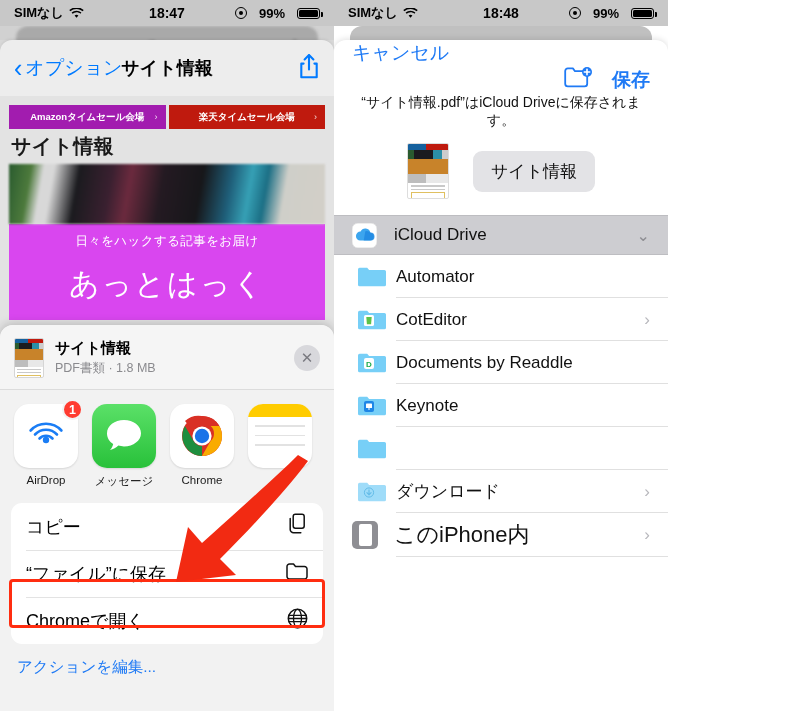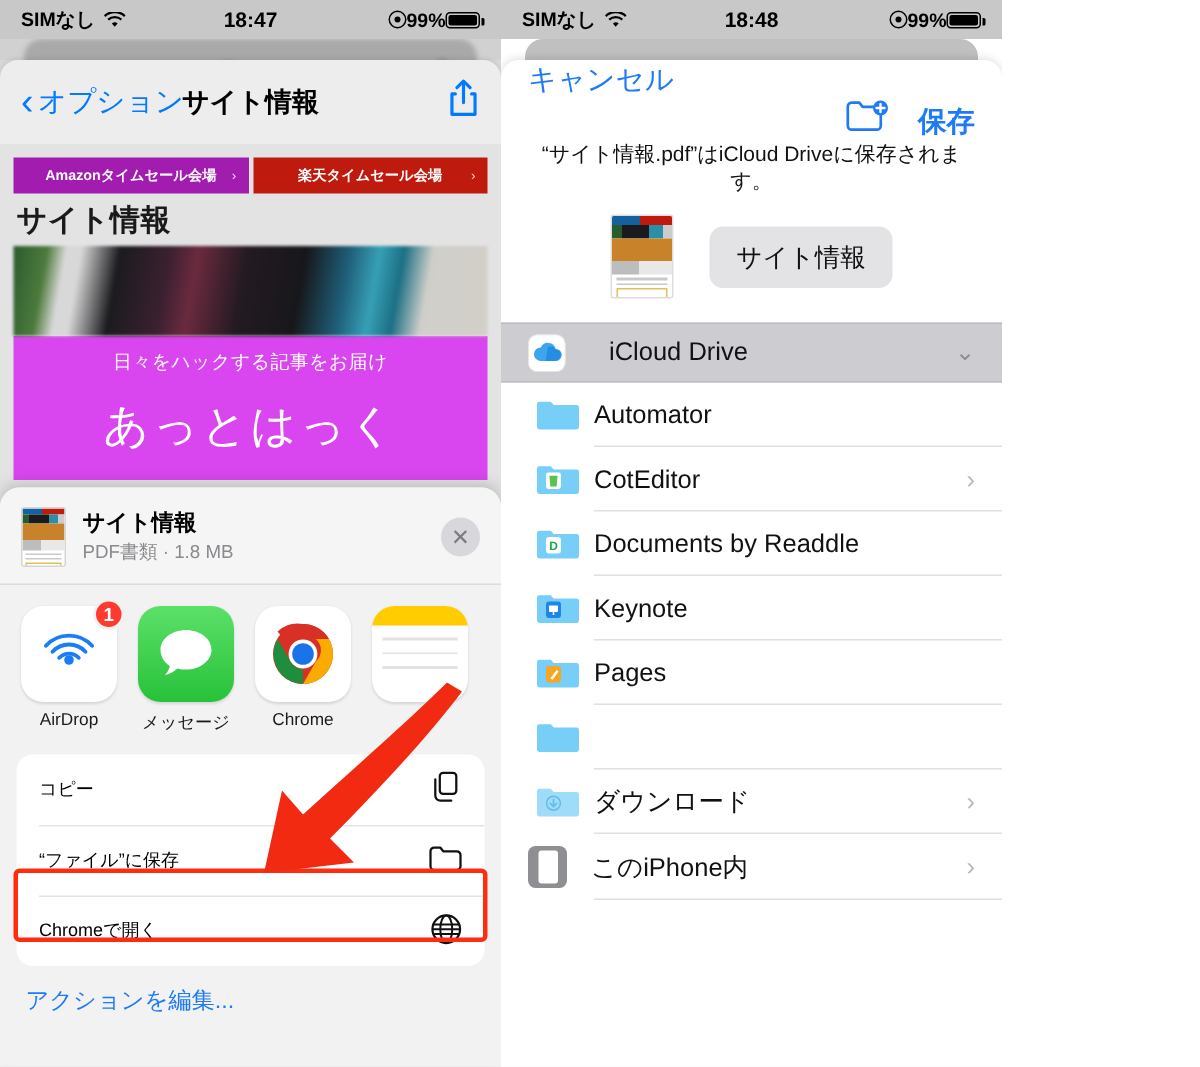--- a/index.html
+++ b/index.html
@@ -15,21 +15,21 @@
   .screen-right { background: #ffffff; }
 
   
   .statusbar {
     height: 26px; display: flex; align-items: center;
     padding: 0 14px; background: #c8c8c8; color: #000;
     font-size: 13px; font-weight: 600; position: relative; z-index: 40;
   }
   .sb-left { display: flex; align-items: center; gap: 5px; }
   .sb-center { position: absolute; left: 0; right: 0; text-align: center; font-size: 14px; font-weight: 700; pointer-events: none; }
-  .sb-right { margin-left: auto; display: flex; align-items: center; gap: 0; position: relative; z-index: 2;}
+  .sb-right { margin-left: auto; display: flex; align-items: center; gap: 12px; position: relative; z-index: 2;}
   .wifi { width: 15px; height: 11px; position: relative; display:inline-block; }
   .wifi svg { display:block; }
   .batt {
     width: 23px; height: 11px; border: 1.2px solid #000; border-radius: 3px;
     position: relative; padding: 1px;
   }
   .batt::after {
     content:""; position:absolute; right:-3.5px; top:3px; width:2px; height:5px;
     background:#000; border-radius:0 1px 1px 0;
   }
@@ -125,21 +125,21 @@
   }
   .ic-airdrop { background:#fff; display:flex; align-items:center; justify-content:center;}
   .ic-msg { background:linear-gradient(180deg,#5BE168,#28C13A); display:flex;align-items:center;justify-content:center;}
   .ic-mail { background:linear-gradient(180deg,#1D6FE0,#48C7F5); display:flex;align-items:center;justify-content:center;}
   .ic-chrome { background:#fff; display:flex;align-items:center;justify-content:center;}
   .ic-notes { background:#fff; }
   .ic-notes .n-top { height:13px; background:#FFCC00; }
   .ic-notes .n-l { height:1.5px; background:#e2e2e2; margin:8px 7px; }
 
   .action-list { margin:4px 11px 0 11px; background:#fff; border-radius:11px; overflow:hidden; }
-  .action-row { display:flex; align-items:center; height:47px; padding:0 15px; font-size:12px; color:#000; position:relative; }
+  .action-row { display:flex; align-items:center; height:47px; padding:0 15px; font-size:18px; color:#000; position:relative; }
   .action-row + .action-row::before { content:""; position:absolute; left:15px; right:0; top:0; height:1px; background:#e3e3e3; }
   .action-row .ic { margin-left:auto; color:#111; }
   .highlight-box {
     position:absolute; left:9px; right:9px; border:3px solid #ff2d10; border-radius:4px;
     height:49px; z-index:25; pointer-events:none;
   }
   .edit-actions { color:#1f7af5; font-size:15.5px; padding:13px 0 0 17px; }
 
   .arrow-ann { position:absolute; z-index:30; pointer-events:none; }
 
@@ -161,37 +161,37 @@
   .r-thumb .t-img { height:9px; background:linear-gradient(90deg,#2a5b2f 0 16%, #1b1b1f 16% 62%, #2b8fa6 62% 85%, #ccc 85% 100%); }
   .r-thumb .t-or { height:15px; background:#c8832a; }
   .r-thumb .t-g1 { height:9px; background:linear-gradient(90deg,#bdbdbd 0 45%,#e8e8e8 45% 100%); }
   .r-thumb .t-line { height:1.5px; background:#c9c9c9; margin:2px 3px; }
   .r-thumb .t-box { height:7px; border:1px solid #e0c060; margin:2px 3px; }
   .r-namechip {
     background:#e3e3e6; border-radius:9px; padding:9px 18px; font-size:17px; color:#111;
   }
   .loc-header {
     display:flex; align-items:center; height:40px; padding:0 18px;
-    background:#cdcdd1; border-top:1px solid #bdbdc1; border-bottom:1px solid #bdbdc1;gap:12px;
+    background:#cdcdd1; border-top:1px solid #bdbdc1; border-bottom:1px solid #bdbdc1;
   }
   .loc-icon { width:25px; height:25px; border-radius:6px; background:#fff; display:flex; align-items:center; justify-content:center; flex:none; box-shadow:0 0 0 .5px #dcdcdc inset;}
   .loc-name { margin-left:17px; font-size:17px; color:#111; }
   .loc-chev { margin-left:auto; color:#8e8e93; font-size:16px; }
 
   .folder-list { }
   .f-row { display:flex; align-items:center; height:43px; padding-left:62px; padding-right:18px; position:relative; }
   .f-row::after { content:""; position:absolute; left:62px; right:0; bottom:0; height:1px; background:#e0e0e0; }
   .f-row .ficon { position:absolute; left:24px; width:28px; height:21px; }
   .f-name { font-size:17px; color:#111; }
   .f-chev { margin-left:auto; color:#b8b8bd; font-size:17px; }
   .dev-row { display:flex; align-items:center; height:44px; padding:0 18px; position:relative; }
   .dev-row::after { content:""; position:absolute; left:62px; right:0; bottom:0; height:1px; background:#e0e0e0; }
   .dev-icon { width:26px; height:28px; border-radius:5px; background:#8e8e93; display:flex; align-items:center; justify-content:center; flex:none;}
   .dev-icon i { display:block; width:13px; height:22px; background:#fff; border-radius:2px; }
-  .dev-name { margin-left:16px; font-size:17px; color:#111; }
+  .dev-name { margin-left:16px; font-size:22px; color:#111; }
 </style>
 </head>
 <body>
 
 <div class="screens">
 
   <div class="screen screen-left">
 
     <div class="statusbar">
       <div class="sb-left">
@@ -471,30 +471,20 @@
               <svg width="28" height="21" viewBox="0 0 28 21">
                   <path d="M0 3.4A1.6 1.6 0 0 1 1.6 1.8h7.6l1.9 2.2h15.3A1.6 1.6 0 0 1 28 5.6v13.1A1.6 1.6 0 0 1 26.4 20.3H1.6A1.6 1.6 0 0 1 0 18.7z" fill="#77CFF7"></path>
                   <rect x="6" y="6" width="10" height="11" rx="2" fill="#1E86E6"></rect>
                   <rect x="8" y="8.6" width="6" height="4.4" rx=".6" fill="#fff"></rect>
                   <rect x="10.5" y="13" width="1" height="2" fill="#fff"></rect>
                 </svg>
             </span>
             <span class="f-name">Keynote</span>
           </div>
 
-          <div class="f-row">
-            <span class="ficon">
-              <svg width="28" height="21" viewBox="0 0 28 21">
-                  <path d="M0 3.4A1.6 1.6 0 0 1 1.6 1.8h7.6l1.9 2.2h15.3A1.6 1.6 0 0 1 28 5.6v13.1A1.6 1.6 0 0 1 26.4 20.3H1.6A1.6 1.6 0 0 1 0 18.7z" fill="#77CFF7"></path>
-                  <rect x="6" y="6" width="10" height="11" rx="2" fill="#F5A623"></rect>
-                  <path d="M9 14.2 13 8.6l1.4 1.1-4 5.5z" fill="#fff"></path>
-                </svg>
-            </span>
-            <span class="f-name">Pages</span>
-          </div>
 
           <div class="f-row">
             <span class="ficon">
               <svg width="28" height="21" viewBox="0 0 28 21">
                   <path d="M0 3.4A1.6 1.6 0 0 1 1.6 1.8h7.6l1.9 2.2h15.3A1.6 1.6 0 0 1 28 5.6v13.1A1.6 1.6 0 0 1 26.4 20.3H1.6A1.6 1.6 0 0 1 0 18.7z" fill="#77CFF7"></path>
                 </svg>
             </span>
           </div>
 
 

